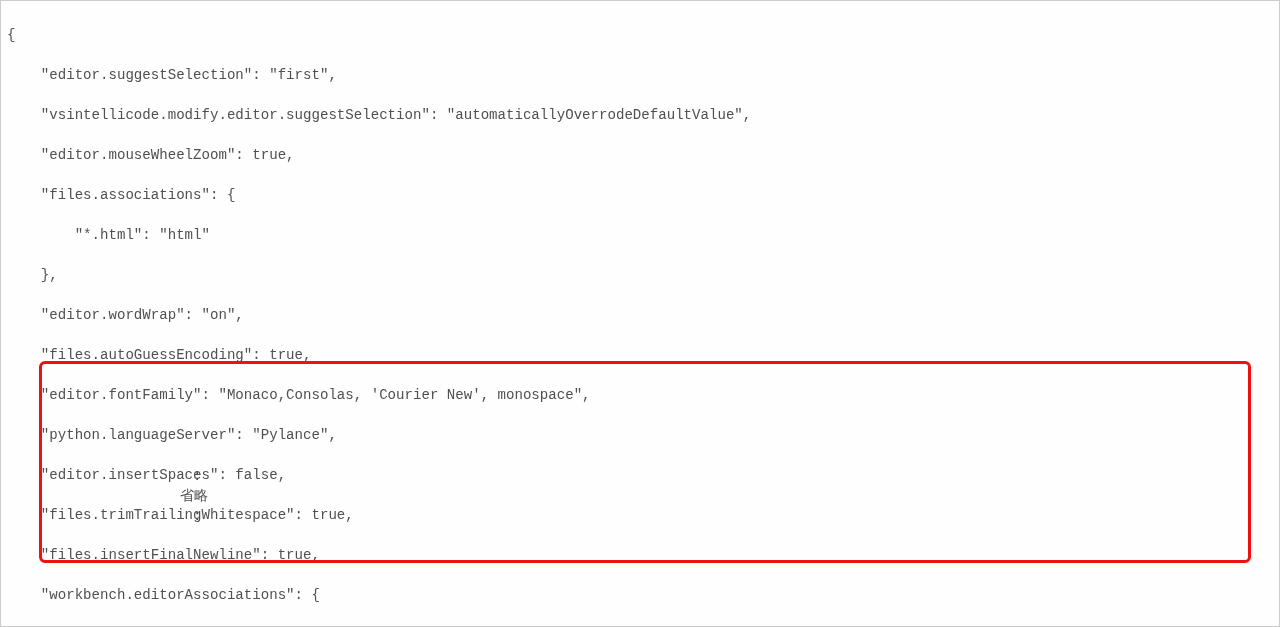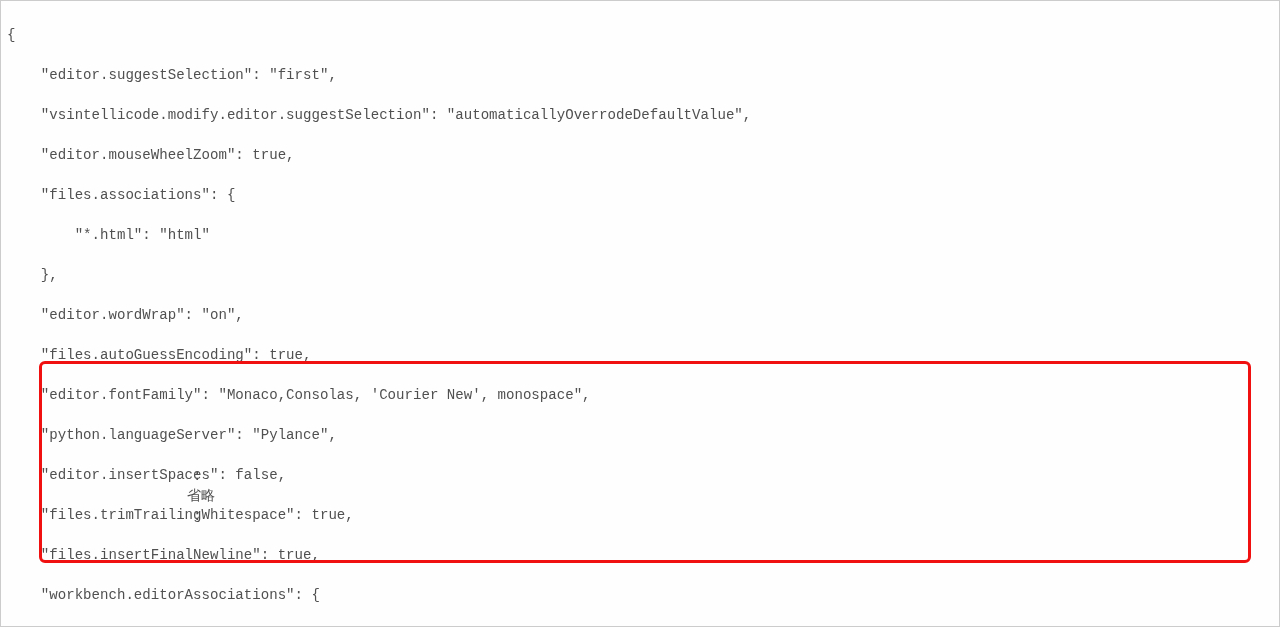--- a/index.html
+++ b/index.html
@@ -32,21 +32,21 @@
     height: 202px;
     border: 3px solid #f01010;
     border-radius: 6px;
     pointer-events: none;
   }
   .omit-line {
     position: absolute;
     font-family: Monaco, Consolas, 'Courier New', monospace;
   }
   .omit1 { left: 192px; top: 465px; }
-  .omit2 { left: 186px; top: 485px; letter-spacing: 0; }
+  .omit2 { left: 179px; top: 485px; letter-spacing: 0; }
   .omit3 { left: 192px; top: 505px; }
 </style>
 </head>
 <body>
 
 <div class="code-container">
 <span class="line">{</span>
 <span class="line">    "editor.suggestSelection": "first",</span>
 <span class="line">    "vsintellicode.modify.editor.suggestSelection": "automaticallyOverrodeDefaultValue",</span>
 <span class="line">    "editor.mouseWheelZoom": true,</span>

